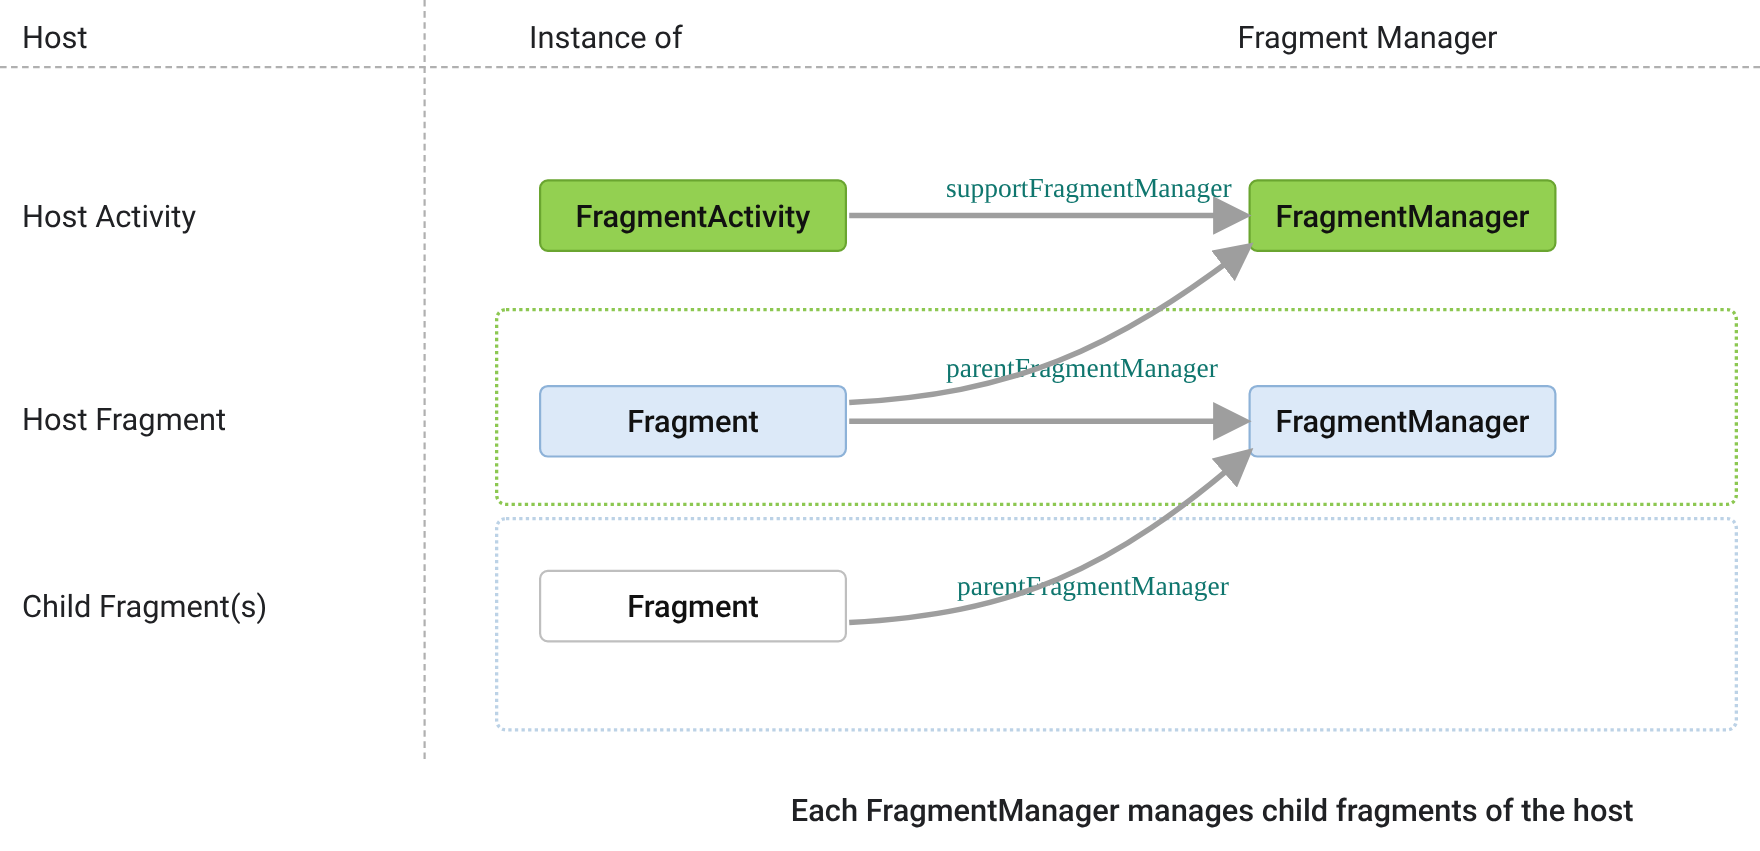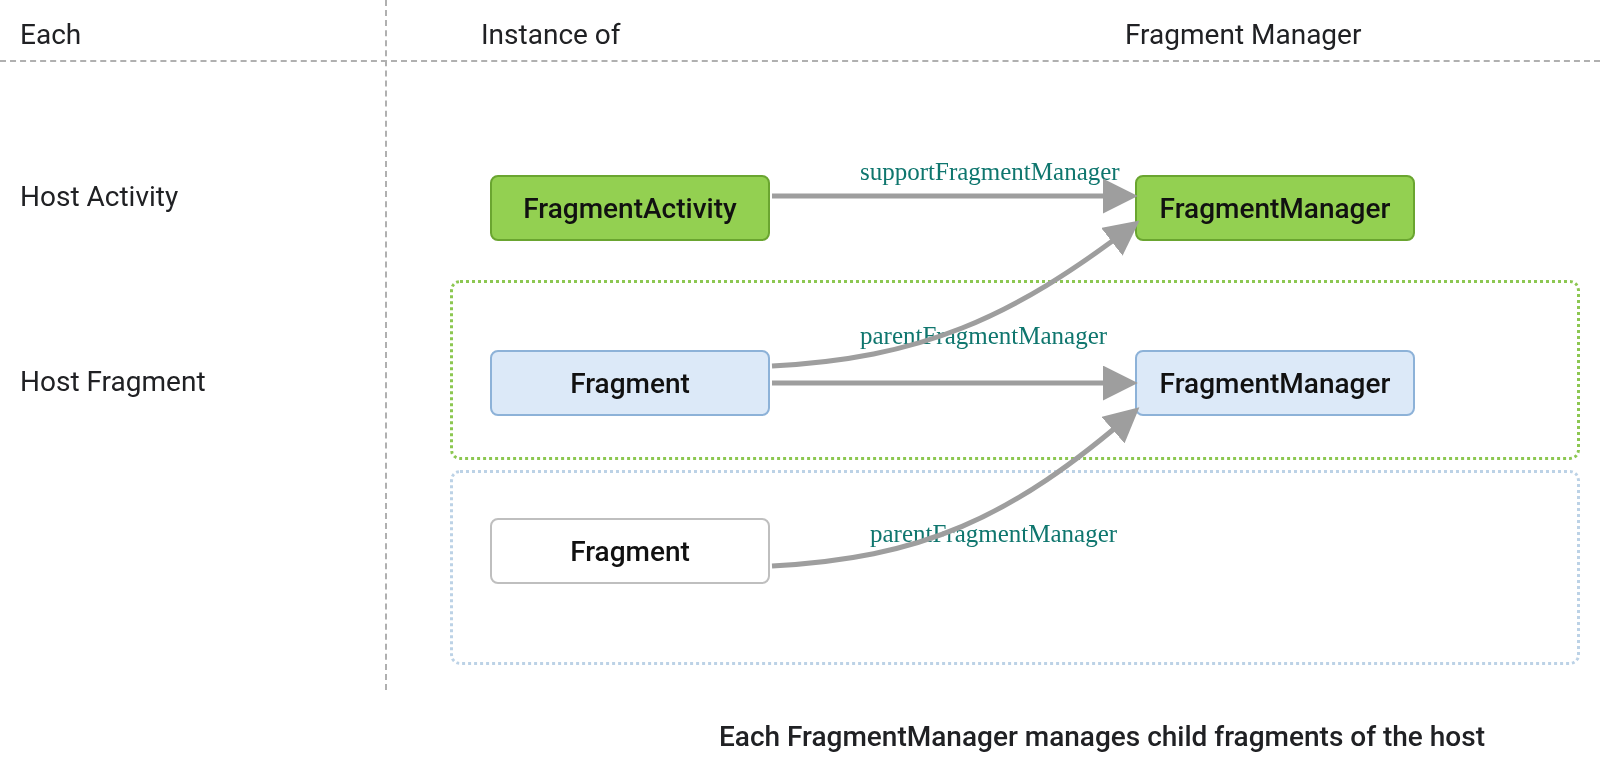--- a/index.html
+++ b/index.html
@@ -51,21 +51,20 @@
     justify-content: center;
     font-size: 28px;
     font-weight: 500;
     padding: 0 20px;
     white-space: nowrap;
   }
   .box-green {
     background: #93d051;
     border: 2px solid #6aa530;
     color: #111;
-    margin-top: 12px;
   }
   .box-blue {
     background: #dce9f8;
     border: 2px solid #8db2d8;
     color: #111;
   }
   .box-white {
     background: #ffffff;
     border: 2px solid #bfbfbf;
     color: #111;
@@ -104,26 +103,27 @@
 </style>
 </head>
 <body>
 
 <div class="stage">
 
   <div class="hr-dashed" style="top:60px;"></div>
 
   <div class="vr-dashed" style="left:385px;"></div>
 
-  <div class="header-label" style="left:20px; top:18px;">Each</div>
+  <div class="header-label" style="left:20px; top:18px;">Host</div>
   <div class="header-label" style="left:481px; top:18px;text-align:center;">Instance of</div>
   <div class="header-label" style="left:1125px; top:18px;">Fragment Manager</div>
 
   <div class="level-label" style="top:180px;">Host Activity</div>
   <div class="level-label" style="top:365px;">Host Fragment</div>
+  <div class="level-label" style="top:535px;">Child Fragment(s)</div>
 
   <div class="group group-green" style="left:450px; top:280px; width:1130px; height:180px;"></div>
   <div class="group group-blue" style="left:450px; top:470px; width:1130px; height:195px;"></div>
 
   <div class="box box-green" style="left:490px; top:163px; width:280px; height:66px;">FragmentActivity</div>
 
   <div class="box box-green" style="left:1135px; top:163px; width:280px; height:66px;">FragmentManager</div>
 
   <div class="box box-blue" style="left:490px; top:350px; width:280px; height:66px;">Fragment</div>
 

